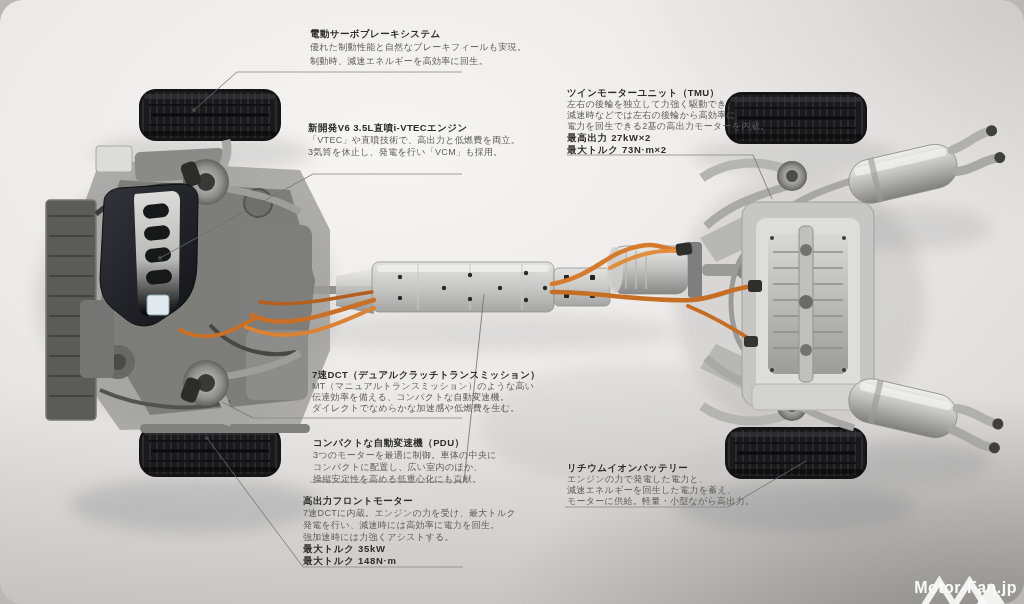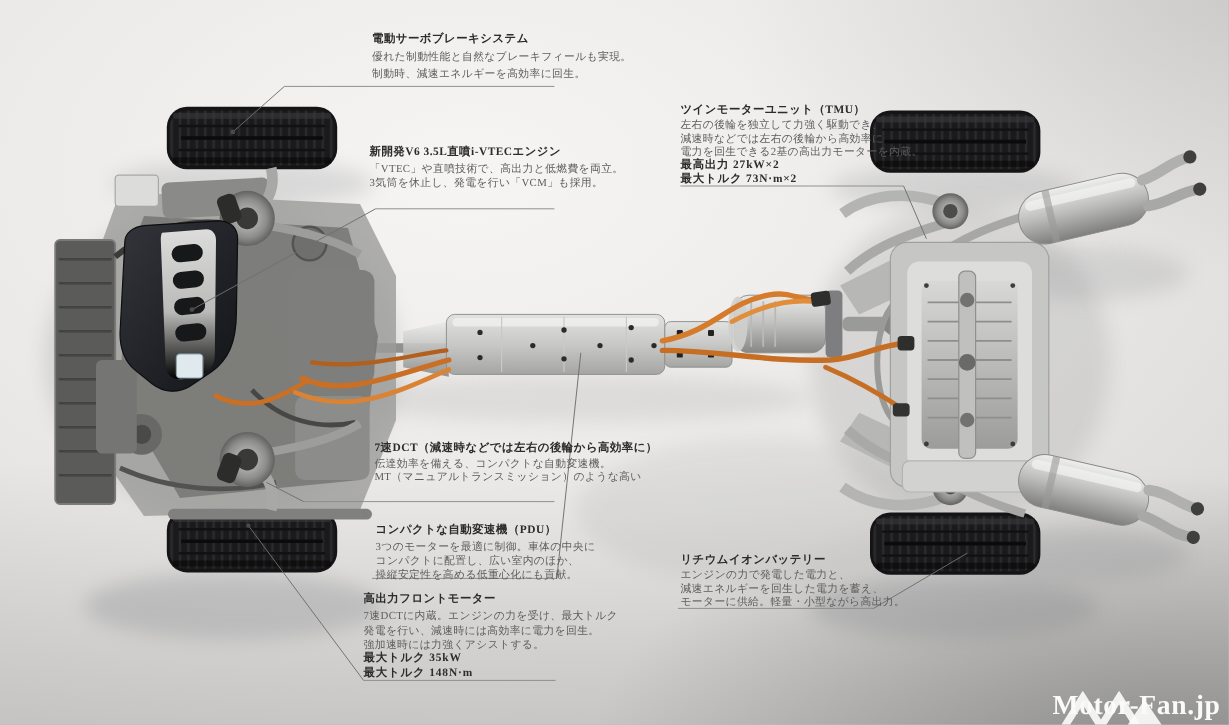--- a/index.html
+++ b/index.html
@@ -1,33 +1,34 @@
 <!DOCTYPE html>
 <html><head>
 <meta charset="utf-8">
 <style>
   html,body{margin:0;padding:0;background:#b9b8b6;}
   .stage{
     position:relative;width:1024px;height:604px;overflow:hidden;
-    font-family:Liberation Serif, serif;
+    font-family:Liberation Sans, sans-serif;
     background:
       radial-gradient(820px 420px at 94% 106%, rgba(88,88,86,.50), rgba(88,88,86,0) 58%),
       linear-gradient(to bottom, rgba(255,255,255,0) 64%, rgba(118,118,116,.22) 100%),
       radial-gradient(760px 420px at 100% 0%, rgba(150,150,148,.28), rgba(150,150,148,0) 55%),
       radial-gradient(1250px 760px at 38% 24%, #f6f5f3 0%, #eae9e7 38%, #d9d8d6 70%, #c2c1bf 100%);
+    border-radius: 23px;
   }
   svg{position:absolute;left:0;top:0;}
   .ann{position:absolute;white-space:nowrap;}
   .ann-title{font-weight:bold;font-size:9.5px;color:#2c2c2c;letter-spacing:.4px;line-height:13px;}
   .ann-line{font-size:9px;color:#5d5d5b;letter-spacing:.3px;line-height:12px;}
   .ann-spec{font-weight:bold;font-size:9.5px;color:#2c2c2c;letter-spacing:.7px;line-height:12px;}
   .lh14 .ann-line{line-height:14px;}
   .lh11 .ann-line{line-height:11px;}
   .watermark{position:absolute;right:7px;bottom:4px;text-align:left;opacity:.95;}
-  .watermark-text{color:#ffffff;font-weight:bold;font-size:23px;letter-spacing:.5px;line-height:24px;}
+  .watermark-text{color:#ffffff;font-weight:bold;font-size:16px;letter-spacing:.5px;line-height:24px;}
   .watermark-mark{display:block;margin:0 0 1px 6px;}
 </style>
 </head>
 <body>
 
 <div class="stage">
 
 <svg width="1024" height="604" viewBox="0 0 1024 604">
   <defs>
     <pattern id="tread" width="7" height="52" patternUnits="userSpaceOnUse">
@@ -312,23 +313,24 @@
 <div class="ann lh11" style="left:567px;top:86px">
   <div class="ann-title">ツインモーターユニット（TMU）</div>
   <div class="ann-line">左右の後輪を独立して力強く駆動でき、</div>
   <div class="ann-line">減速時などでは左右の後輪から高効率に</div>
   <div class="ann-line">電力を回生できる2基の高出力モーターを内蔵。</div>
   <div class="ann-spec">最高出力 27kW×2</div>
   <div class="ann-spec">最大トルク 73N·m×2</div>
 </div>
 
 <div class="ann lh11" style="left:312px;top:368px">
-  <div class="ann-title">7速DCT（減速時などでは左右の後輪から高効率に）</div>
+  <div class="ann-title">7速DCT（デュアルクラッチトランスミッション）</div>
+  <div class="ann-line">MT（マニュアルトランスミッション）のような高い</div>
   <div class="ann-line">伝達効率を備える、コンパクトな自動変速機。</div>
-  <div class="ann-line">MT（マニュアルトランスミッション）のような高い</div>
+  <div class="ann-line">ダイレクトでなめらかな加速感や低燃費を生む。</div>
 </div>
 
 <div class="ann" style="left:313px;top:436px">
   <div class="ann-title">コンパクトな自動変速機（PDU）</div>
   <div class="ann-line">3つのモーターを最適に制御。車体の中央に</div>
   <div class="ann-line">コンパクトに配置し、広い室内のほか、</div>
   <div class="ann-line">操縦安定性を高める低重心化にも貢献。</div>
 </div>
 
 <div class="ann" style="left:303px;top:494px">

